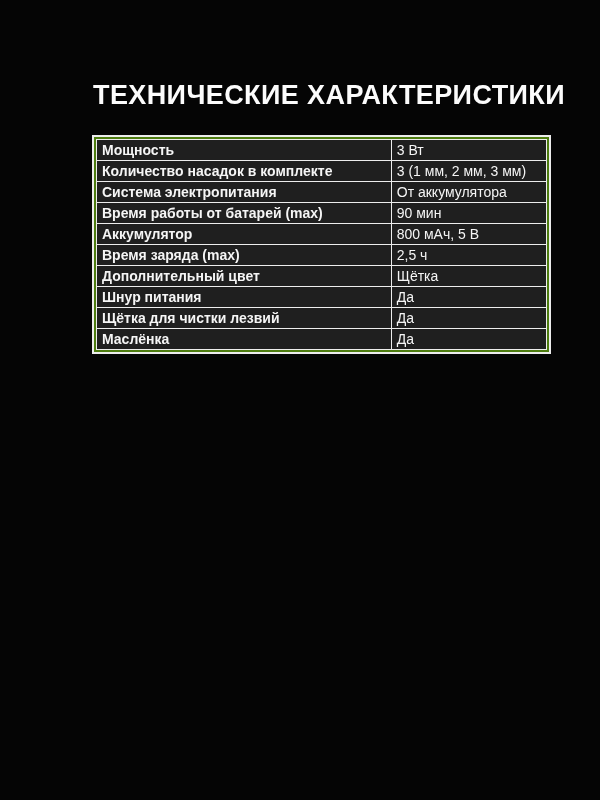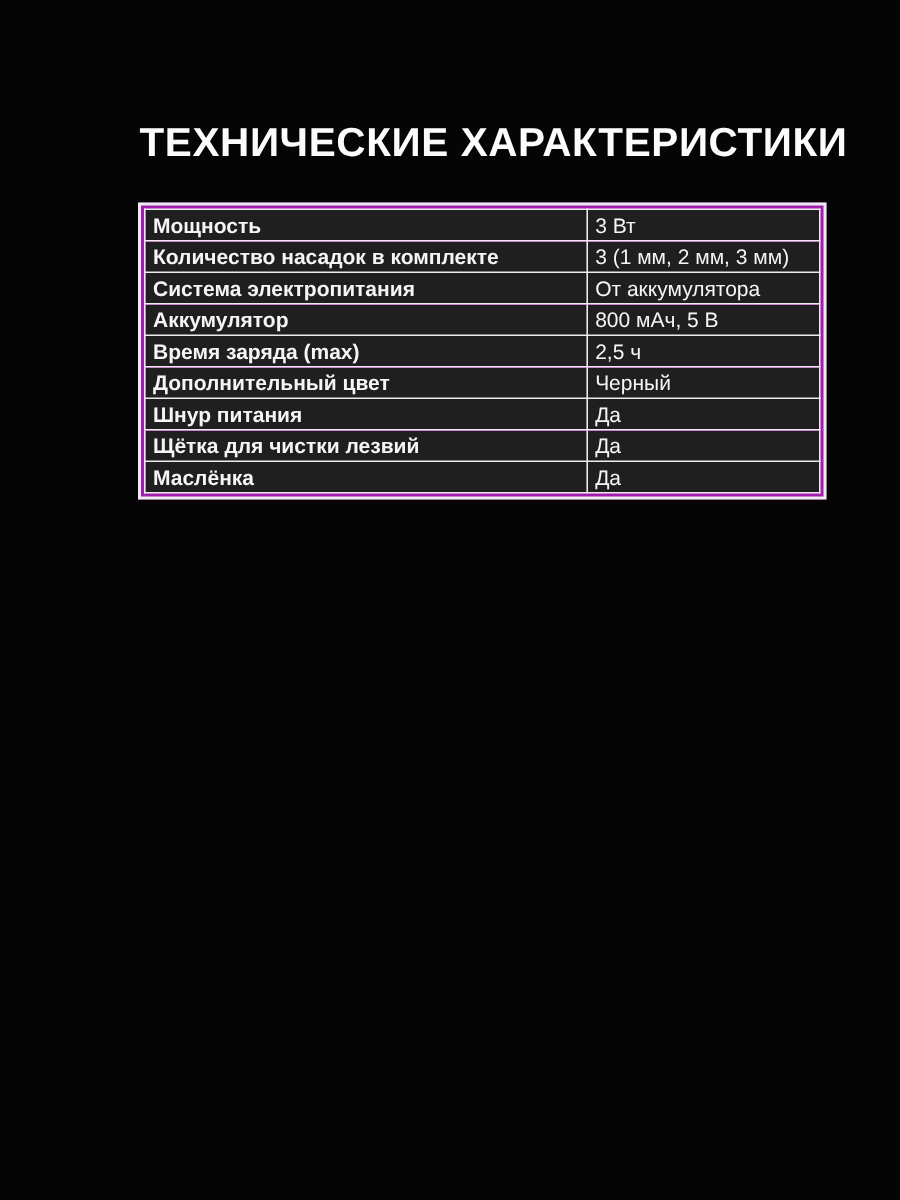--- a/index.html
+++ b/index.html
@@ -26,21 +26,21 @@
     padding: 32px 0 0 45px;
     font-size: 27px;
     font-weight: bold;
     letter-spacing: 0.4px;
     color: var(--title-color);
     white-space: nowrap;
   }
   .table-wrap {
     margin: 24px 65px 0 44px;
     border: 2px solid var(--border-color);
-    background: #a21caf;
+    background: #4d7c0f;
     padding: 2px;
   }
   table.spec-table {
     width: 100%;
     border-collapse: collapse;
     table-layout: fixed;
   }
   table.spec-table td {
     border: 1.5px solid var(--border-color);
     background: var(--cell-bg);
@@ -78,30 +78,34 @@
   </tr>
           <tr>
     <td class="spec-label">Количество насадок в комплекте</td>
     <td class="spec-value">3 (1 мм, 2 мм, 3 мм)</td>
   </tr>
           <tr>
     <td class="spec-label">Система электропитания</td>
     <td class="spec-value">От аккумулятора</td>
   </tr>
           <tr>
+    <td class="spec-label">Время работы от батарей (max)</td>
+    <td class="spec-value">90 мин</td>
+  </tr>
+          <tr>
     <td class="spec-label">Аккумулятор</td>
     <td class="spec-value">800 мАч, 5 В</td>
   </tr>
           <tr>
     <td class="spec-label">Время заряда (max)</td>
     <td class="spec-value">2,5 ч</td>
   </tr>
           <tr>
     <td class="spec-label">Дополнительный цвет</td>
-    <td class="spec-value">Черный</td>
+    <td class="spec-value">Щётка</td>
   </tr>
           <tr>
     <td class="spec-label">Шнур питания</td>
     <td class="spec-value">Да</td>
   </tr>
           <tr>
     <td class="spec-label">Щётка для чистки лезвий</td>
     <td class="spec-value">Да</td>
   </tr>
           <tr>

